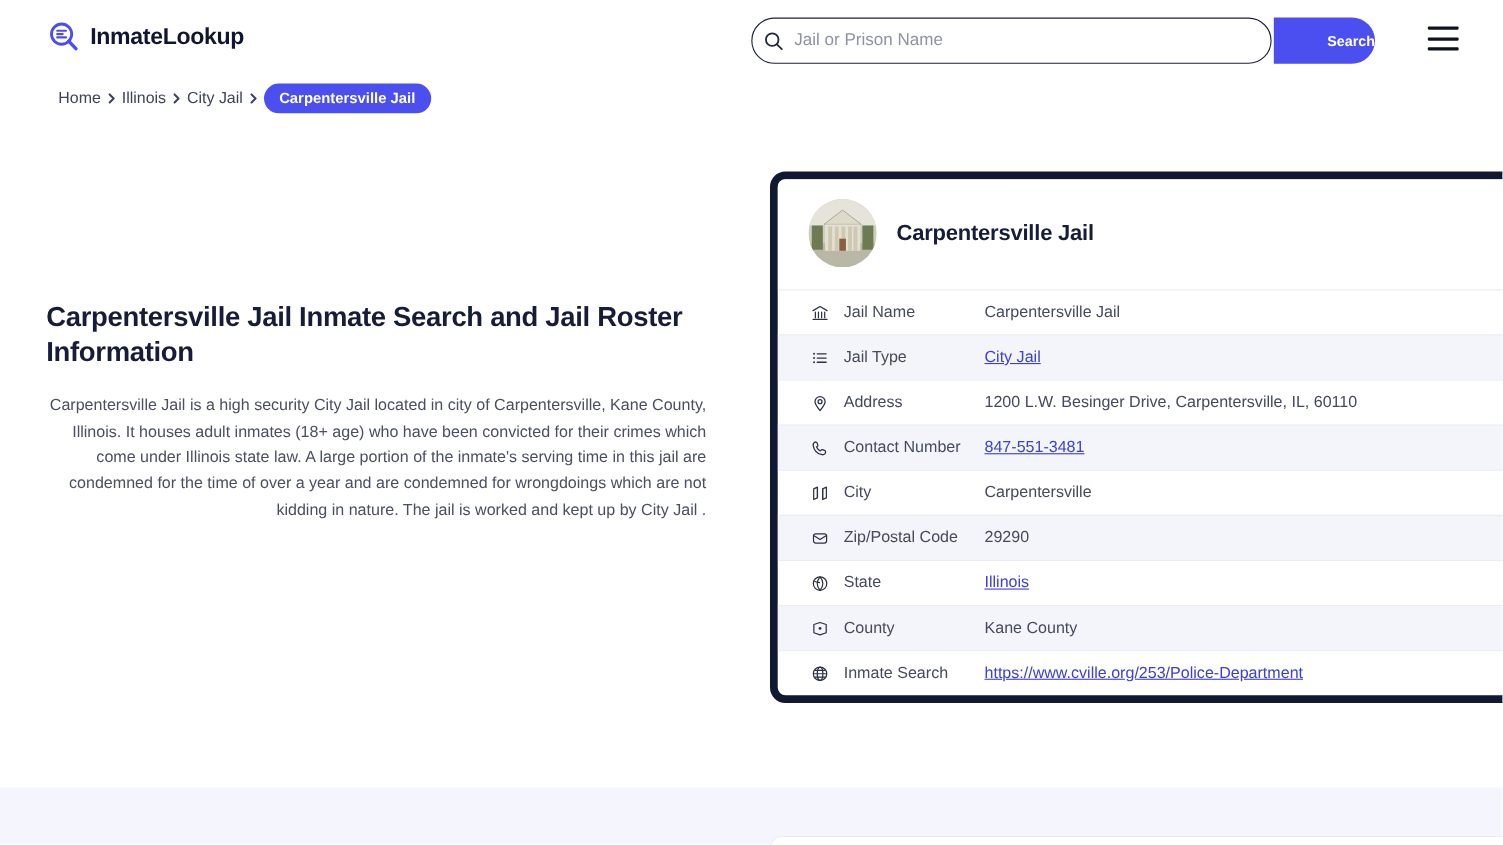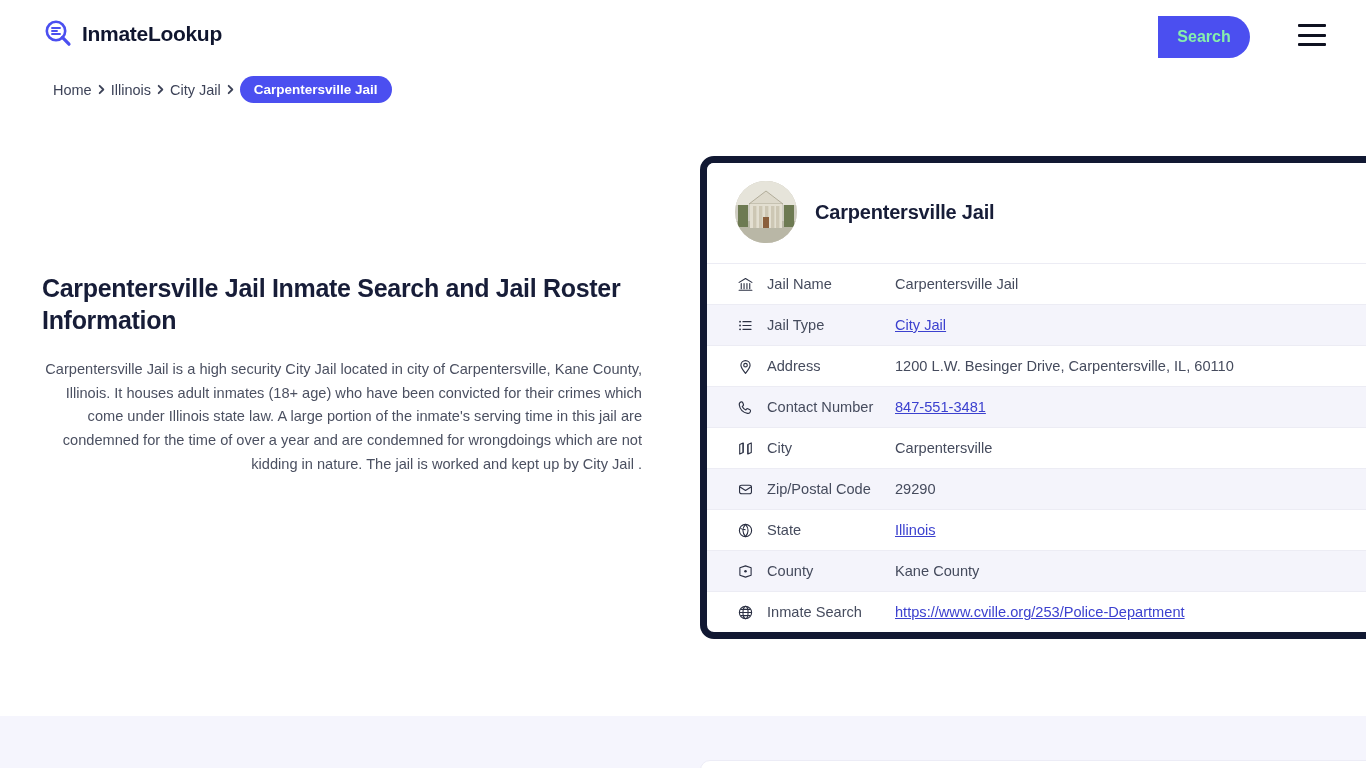--- a/index.html
+++ b/index.html
@@ -40,25 +40,26 @@
   .search-input {
     flex: 1 1 auto; height: 100%;
     border: 0; outline: none; background: transparent;
     font-family: "Liberation Sans", sans-serif;
     font-size: 15.5px; color: #2c3142;
   }
   .search-input::placeholder { color: #8f939f; }
   .search-btn {
     position: absolute; left: 1158px; top: 16px;
     width: 92px; height: 42px;
-    background: #4b4ff0; color: #86efac;
+    background: #4b4ff0; color: #ffffff;
     border: 0; border-radius: 0 21px 21px 0;
     font-family: "Liberation Sans", sans-serif;
-    font-size: 16px; font-weight: 700;
+    font-size: 13px; font-weight: 700;
     cursor: pointer;
+    text-align: right;
   }
   .hamburger {
     position: absolute; left: 1298px; top: 24px;
     width: 28px; height: 22px; cursor: pointer;
     display: flex; flex-direction: column; justify-content: space-between;
   }
   .hamburger span { display:block; height: 3px; width: 100%; background: #0e1120; border-radius: 1px; }
 
   
   .breadcrumb {
@@ -165,20 +166,29 @@
           <circle cx="14" cy="13" r="9.2" fill="none" stroke="#4b4ff0" stroke-width="2.6"></circle>
           <line x1="20.4" y1="19.4" x2="27" y2="26.2" stroke="#4b4ff0" stroke-width="3.2" stroke-linecap="round"></line>
           <line x1="10" y1="10" x2="18" y2="10" stroke="#4b4ff0" stroke-width="1.9" stroke-linecap="round"></line>
           <line x1="10" y1="13" x2="15" y2="13" stroke="#4b4ff0" stroke-width="1.9" stroke-linecap="round"></line>
           <line x1="10" y1="16" x2="18" y2="16" stroke="#4b4ff0" stroke-width="1.9" stroke-linecap="round"></line>
         </svg>
       </span>
       <span class="logo-text">InmateLookup</span>
     </div>
 
+    <div class="searchbar">
+      <span class="search-icon-box">
+        <svg viewBox="0 0 22 22" width="19" height="19">
+          <circle cx="9.3" cy="9.3" r="6.6" fill="none" stroke="#222838" stroke-width="1.9"></circle>
+          <line x1="14.2" y1="14.2" x2="19.4" y2="19.4" stroke="#222838" stroke-width="1.9" stroke-linecap="round"></line>
+        </svg>
+      </span>
+      <input class="search-input" type="text" placeholder="Jail or Prison Name" style="">
+    </div>
 
     <button class="search-btn">Search</button>
 
     <div class="hamburger">
       <span></span>
       <span></span>
       <span></span>
     </div>
   </div>
 

